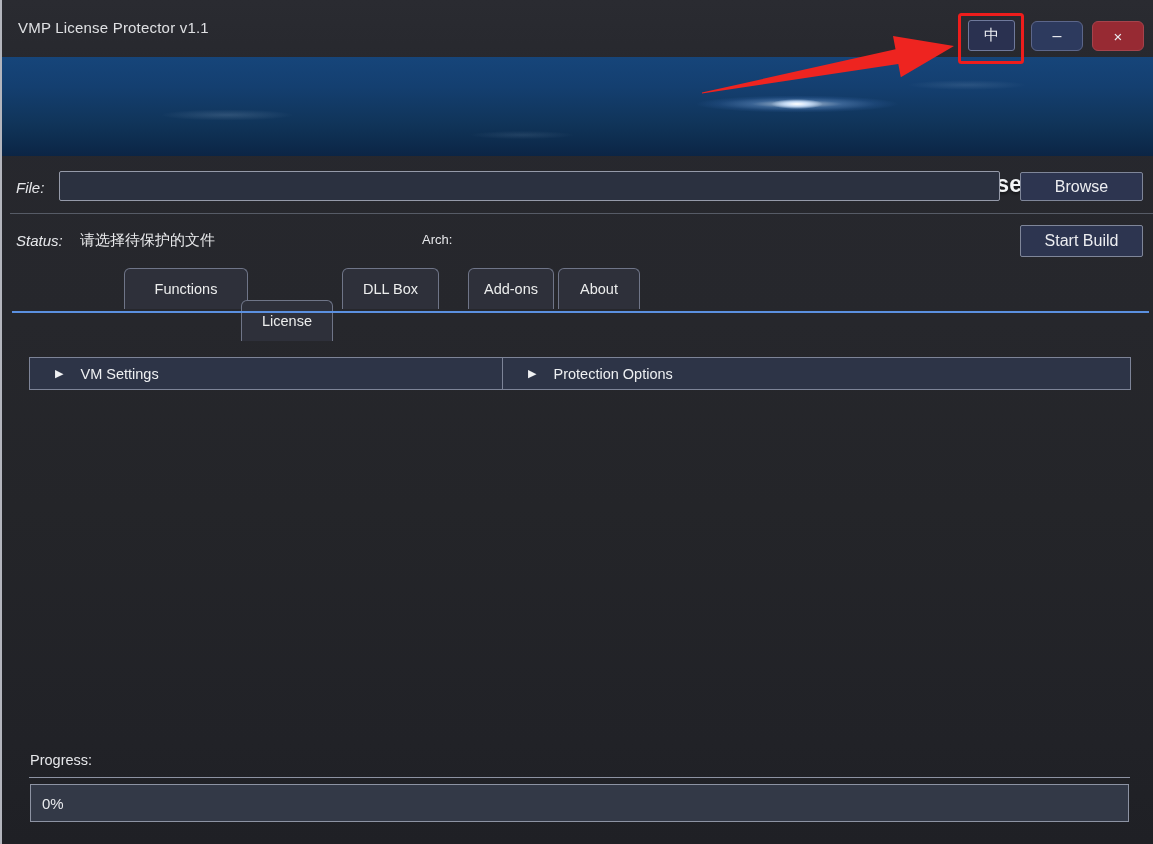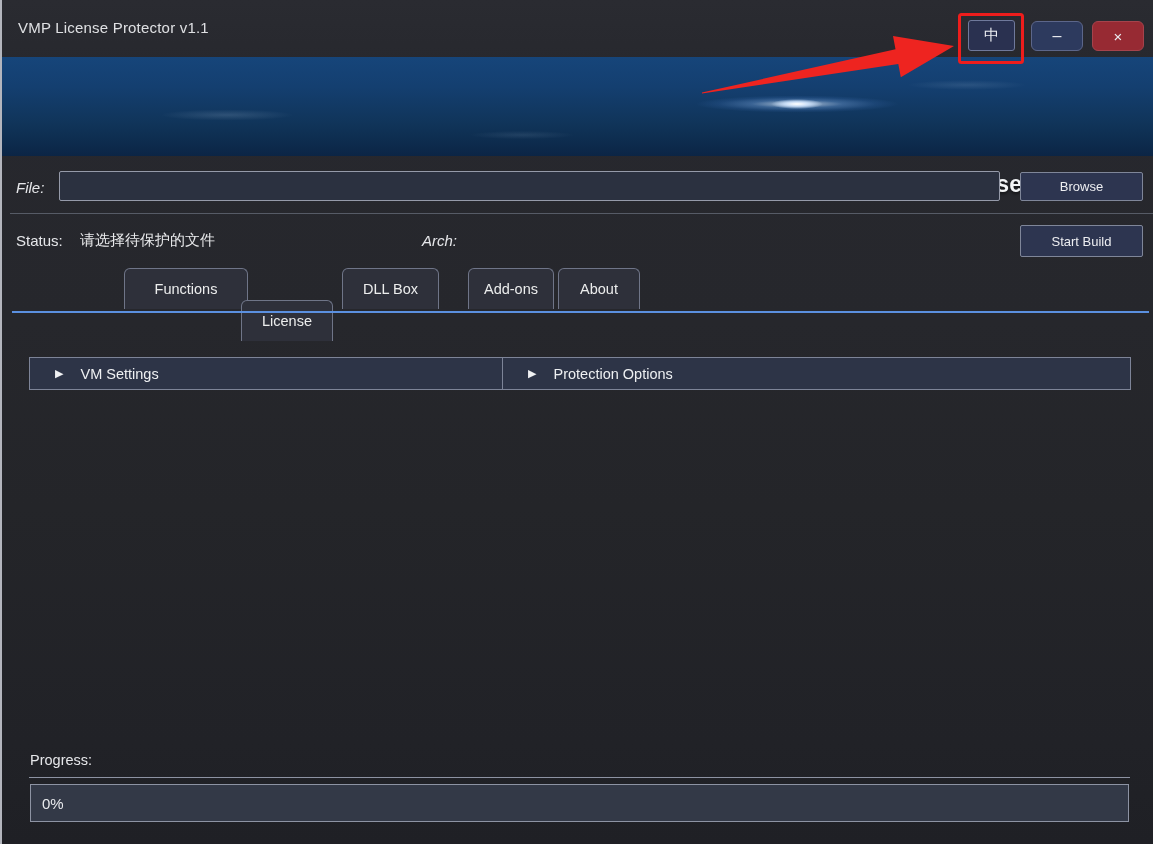--- a/index.html
+++ b/index.html
@@ -43,31 +43,31 @@
   
   .file-label{ position:absolute; left:14px; top:179px; font-size:15px;font-style:italic; }
   .file-input{
     position:absolute; left:57px; top:171px; width:941px; height:30px;
     background:#2b3140; border:1px solid #959aa9; border-radius:2px; color:#e6e7ea;
     font-size:14px; padding:0 8px; outline:none;
   }
   .btn-plain{
     position:absolute; display:flex; align-items:center; justify-content:center;
     background:#2d3550; border:1px solid #7f8699; border-radius:2px;
-    color:#edeef1; font-size:13px; cursor:default;
+    color:#edeef1; font-size:16px; cursor:default;
   }
   .btn-browse{ left:1018px; top:172px; width:123px; height:29px; }
   .btn-start { left:1018px; top:225px; width:123px; height:32px; }
 
   .divider1{ position:absolute; left:8px; top:213px; width:1145px; height:1px; background:#565b66; }
 
   
-  .status-label{ position:absolute; left:14px; top:232px; font-size:15px; }
+  .status-label{ position:absolute; left:14px; top:232px; font-size:15px;font-style:italic; }
   .status-value{ position:absolute; left:78px; top:231px; font-size:15px; color:#e9eaec; }
-  .arch-label{ position:absolute; left:420px; top:232px; font-size:15px;font-style:italic; }
+  .arch-label{ position:absolute; left:420px; top:232px; font-size:13px; }
 
   
   .tab{
     position:absolute; top:268px; height:41px;
     display:flex; align-items:center; justify-content:center;
     background:#2e303a; border:1px solid #6f7588; border-bottom:none;
     border-radius:6px 6px 0 0; font-size:14.5px; color:#eceded; cursor:default;
   }
   .tab.active{
     height:44px; background:#548ee6; border:none; color:#ffffff; z-index:2;

